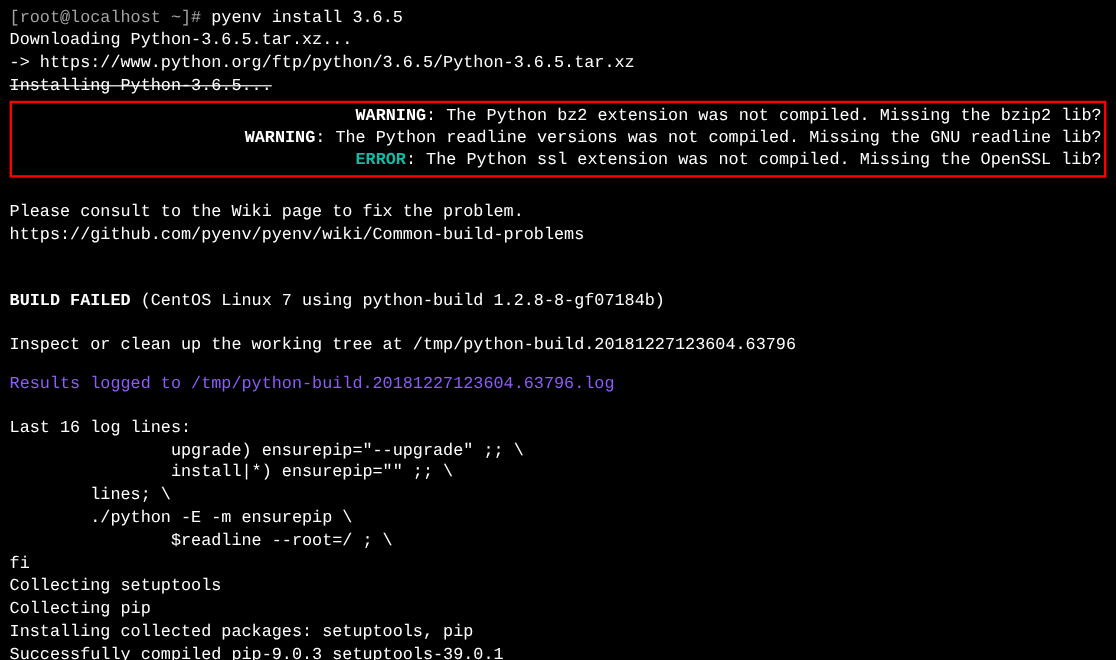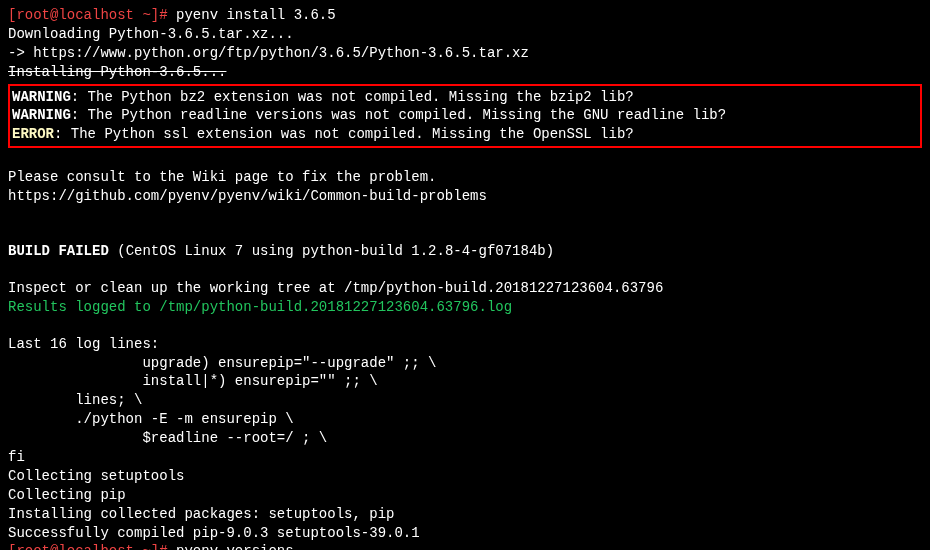--- a/index.html
+++ b/index.html
@@ -15,46 +15,48 @@
       line-height: 1.35;
       padding: 6px 8px;
       width: 930px;
       height: 550px;
       overflow: hidden;
     }
     .line {
       white-space: pre;
     }
     .prompt {
-      color: #ef4444;
+      color: #a3a3a3;
     }
     .highlight-box {
       border: 2px solid #ff0000;
       padding: 2px 2px;
       margin: 2px 0;
       display: inline-block;
       width: 100%;
+      text-align: right;
     }
     .strike {
       text-decoration: line-through;
     }
     .warning-label {
       font-weight: bold;
       color: #fff;
     }
     .error-label {
       font-weight: bold;
-      color: #fef9c3;
+      color: #14b8a6;
     }
     .build-failed {
       font-weight: bold;
       margin-top: 26px;
     }
     .log-path {
-      color: #22c55e;
+      color: #8b5cf6;
+      margin-top: 13px;
     }
     .spacer {
       height: 18px;
     }
     .spacer-sm {
       height: 18px;
     }
   </style>
 </head>
 <body>
@@ -71,21 +73,21 @@
 <div class="line"><span class="warning-label">WARNING</span><span>: The Python readline versions was not compiled. Missing the GNU readline lib?</span></div>
 <div class="line"><span class="error-label">ERROR</span><span>: The Python ssl extension was not compiled. Missing the OpenSSL lib?</span></div>
 </div>
 
 <div class="spacer-sm"></div>
 <div class="line">Please consult to the Wiki page to fix the problem.</div>
 <div class="line">https://github.com/pyenv/pyenv/wiki/Common-build-problems</div>
 
 <div class="spacer"></div>
 <div class="spacer"></div>
-<div class="line"><span class="build-failed">BUILD FAILED</span><span> (CentOS Linux 7 using python-build 1.2.8-4-gf07184b)</span></div>
+<div class="line"><span class="build-failed">BUILD FAILED</span><span> (CentOS Linux 7 using python-build 1.2.8-8-gf07184b)</span></div>
 
 <div class="spacer-sm"></div>
 <div class="line">Inspect or clean up the working tree at /tmp/python-build.20181227123604.63796</div>
 <div class="line log-path">Results logged to /tmp/python-build.20181227123604.63796.log</div>
 
 <div class="spacer-sm"></div>
 <div class="line">Last 16 log lines:</div>
 <div class="line">                upgrade) ensurepip="--upgrade" ;; \</div>
 <div class="line">                install|*) ensurepip="" ;; \</div>
 <div class="line">        lines; \</div>

